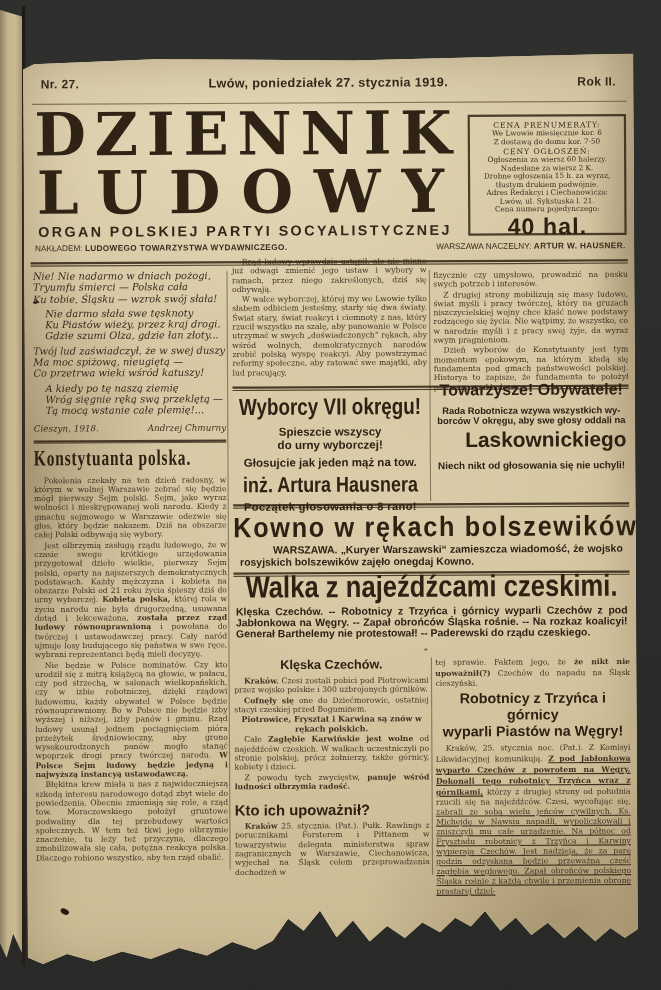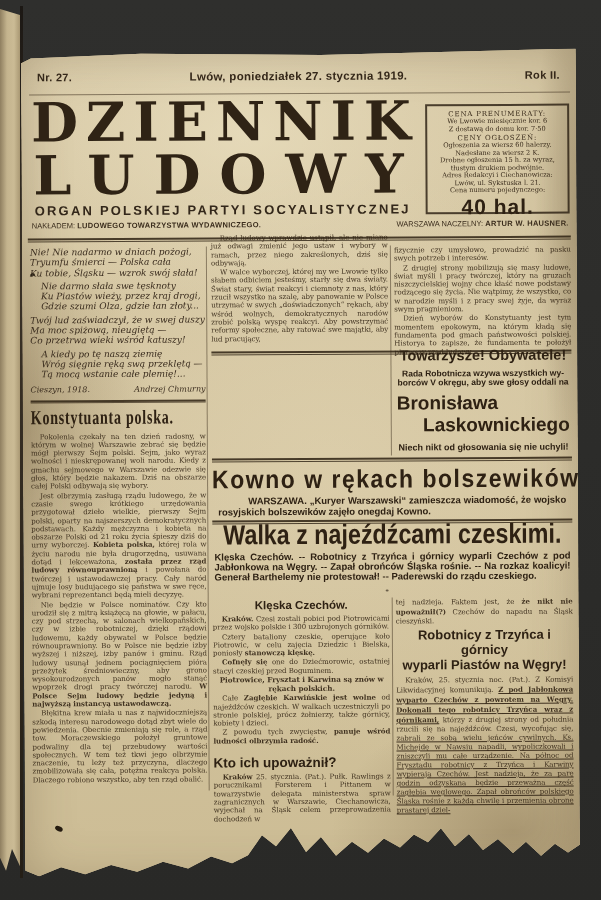--- a/index.html
+++ b/index.html
@@ -195,56 +195,62 @@
       <p class="body-p">Z drugiej strony mobilizują się masy ludowe, świat myśli i pracy twórczej, który na gruzach niszczycielskiej wojny chce kłaść nowe podstawy rodzącego się życia. Nie wątpimy, że wszystko, co w narodzie myśli i z pracy swej żyje, da wyraz swym pragnieniom.</p>
       <p class="body-p">Dzień wyborów do Konstytuanty jest tym momentem epokowym, na którym kładą się fundamenta pod gmach państwowości polskiej. Historya to zapisze, że fundamenta te położył pierwszy rząd ludowy.</p>
     </div>
 
     <div class="vdiv" id="vdiv1"></div>
     <div class="vdiv" id="vdiv2a"></div>
     <div class="vdiv" id="vdiv2b"></div>
 
     <div class="drule" id="notice-drule"></div>
 
+    <div class="col" id="notice2">
+      <div class="n2-h">Wyborcy VII okręgu!</div>
+      <div class="n2-l">Spieszcie wszyscy</div>
+      <div class="n2-l">do urny wyborczej!</div>
+      <div class="n2-l3">Głosujcie jak jeden mąż na tow.</div>
+      <div class="n2-cand">inż. Artura Hausnera</div>
+      <div class="n2-foot">Początek głosowania o 8 rano!</div>
+    </div>
 
     <div class="col" id="notice3">
       <div class="n3-h">Towarzysze! Obywatele!</div>
       <div class="n3-l">Rada Robotnicza wzywa wszystkich wy-</div>
       <div class="n3-l">borców V okręgu, aby swe głosy oddali na</div>
-      <div class="n3-c1">Bronisława</div>
       <div class="n3-c2">Laskownickiego</div>
       <div class="n3-foot">Niech nikt od głosowania się nie uchyli!</div>
     </div>
 
     <div id="kowno">
       <div class="drule"></div>
       <div class="kowno-h">Kowno w rękach bolszewików.</div>
       <div class="kowno-b">WARSZAWA. „Kuryer Warszawski“ zamieszcza wiadomość, że wojsko rosyjskich bolszewików zajęło onegdaj Kowno.</div>
       <div class="drule"></div>
     </div>
 
     <div id="walka">
       <div class="walka-h">Walka z najeźdźcami czeskimi.</div>
       <div class="walka-deck">Klęska Czechów. -- Robotnicy z Trzyńca i górnicy wyparli Czechów z pod Jabłonkowa na Węgry. -- Zapał obrońców Śląska rośnie. -- Na rozkaz koalicyi! Generał Barthelemy nie protestował! -- Paderewski do rządu czeskiego.</div>
     </div>
 
     <div class="col" id="wcol2">
       <div class="sub-h">Klęska Czechów.</div>
       <p class="body-p"><b>Kraków.</b><span> Czesi zostali pobici pod Piotrowicami przez wojsko polskie i 300 uzbrojonych górników.</span></p>
-      <p class="body-p"><span>Cztery bataliony czeskie, operujące koło Piotrowic, w celu zajęcia Dziedzic i Bielska, poniosły </span><b>stanowczą klęskę.</b></p>
       <p class="body-p"><b>Cofnęły się</b><span> one do Dziećmorowic, ostatniej stacyi czeskiej przed Boguminem.</span></p>
       <p class="center-b">Piotrowice, Frysztat i Karwina są znów w rękach polskich.</p>
       <p class="body-p"><span>Całe </span><b>Zagłębie Karwińskie jest wolne</b><span> od najeźdźców czeskich. W walkach uczestniczyli po stronie polskiej, prócz żołnierzy, także górnicy, kobiety i dzieci.</span></p>
       <p class="body-p"><span>Z powodu tych zwycięstw, </span><b>panuje wśród ludności olbrzymia radość.</b></p>
       <div class="kto-h">Kto ich upoważnił?</div>
       <p class="body-p"><b>Kraków</b><span> 25. stycznia. (Pat.). Pułk. Rawlings z porucznikami Forsterem i Pittanem w towarzystwie delegata ministerstwa spraw zagranicznych w Warszawie, Ciechanowicza, wyjechał na Śląsk celem przeprowadzenia dochodzeń w</span></p>
     </div>
 
     <div class="col" id="wcol3">
-      <p class="body-p noindent"><span>tej nadzieja. Faktem jest, że </span><b>że nikt nie upoważnił(?)</b><span> Czechów do napadu na Śląsk cieszyński.</span></p>
+      <p class="body-p noindent"><span>tej sprawie. Faktem jego, że </span><b>że nikt nie upoważnił(?)</b><span> Czechów do napadu na Śląsk cieszyński.</span></p>
       <div class="sub-h2">Robotnicy z Trzyńca i górnicy</div>
       <div class="sub-h2">wyparli Piastów na Węgry!</div>
       <div class="subh-gap"></div>
       <p class="body-p"><span>Kraków, 25. stycznia noc. (Pat.). Z Komisyi Likwidacyjnej komunikują. </span><b class="u">Z pod Jabłonkowa wyparto Czechów z powrotem na Węgry. Dokonali tego robotnicy Trzyńca wraz z górnikami,</b><span> którzy z drugiej strony od południa rzucili się na najeźdźców. Czesi, wycofując się, </span><span class="u">zabrali ze sobą wielu jeńców cywilnych. Ks. Michejdę w Nawsiu napadli, wypoliczkowali i zniszczyli mu całe urządzenie. Na północ od Frysztadu robotnicy z Trzyńca i Karwiny wypierają Czechów. Jest nadzieja, że za parę godzin odzyskana będzie przeważna część zagłębia węglowego. Zapał obrońców polskiego Śląska rośnie z każdą chwilę i przemienia obronę prastarej dziel-</span></p>
     </div>
 
     <div class="speck" id="speck1"></div>
     <div class="speck" id="speck2"></div>
     <div class="speck" id="speck3"></div>
   </div>

